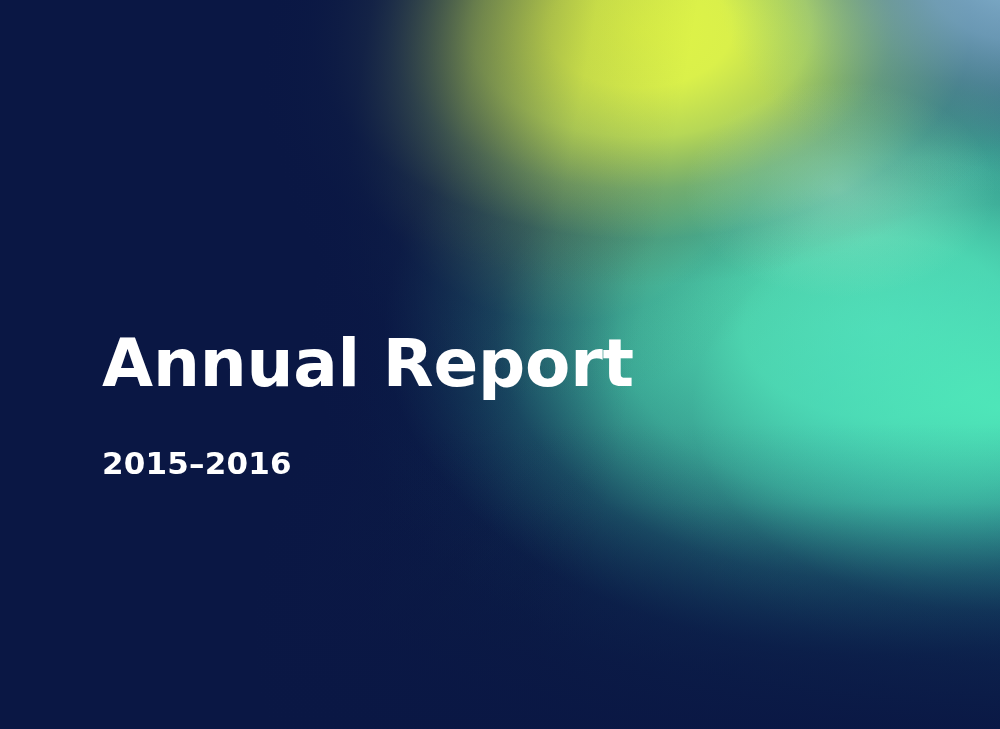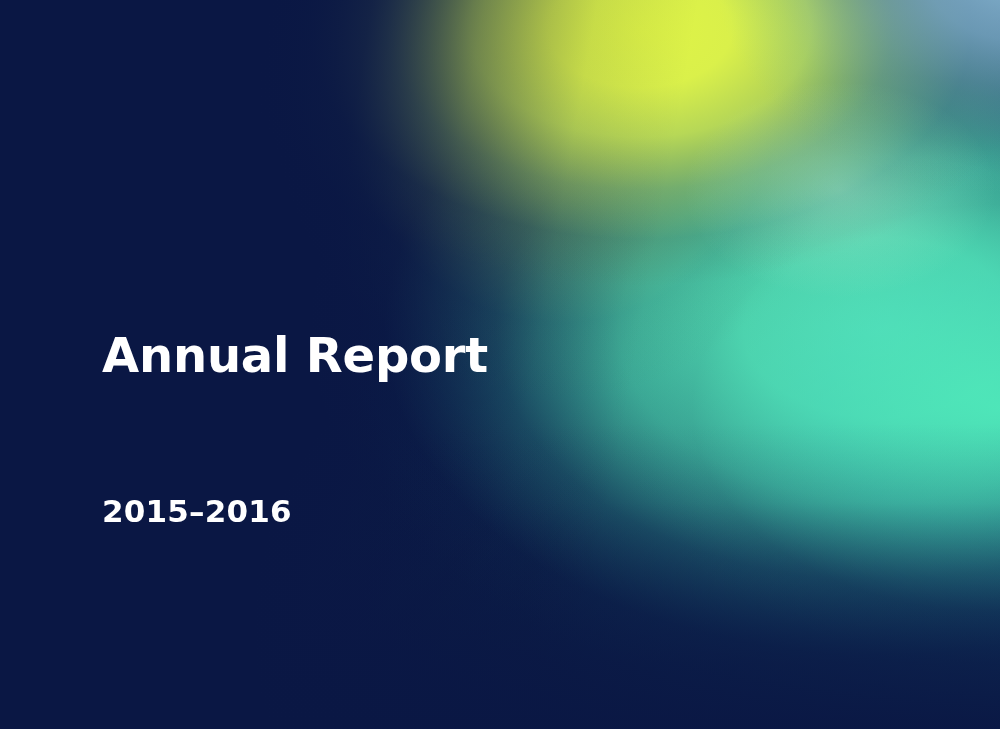--- a/index.html
+++ b/index.html
@@ -126,32 +126,32 @@
   .text-layer {
     position: absolute;
     inset: 0;
   }
 
   .cover-title {
     position: absolute;
     left: 102px;
     top: 331px;
     margin: 0;
-    font-size: 48px;
+    font-size: 66px;
     font-weight: bold;
     line-height: 1;
     letter-spacing: -0.2px;
     color: #ffffff;
     white-space: nowrap;
   }
 
   .cover-subtitle {
     position: absolute;
     left: 102px;
-    top: 496px;
+    top: 448px;
     margin: 0;
     font-size: 31px;
     font-weight: bold;
     line-height: 1;
     letter-spacing: 0.2px;
     color: #ffffff;
     white-space: nowrap;
   }
 </style>
 </head>

